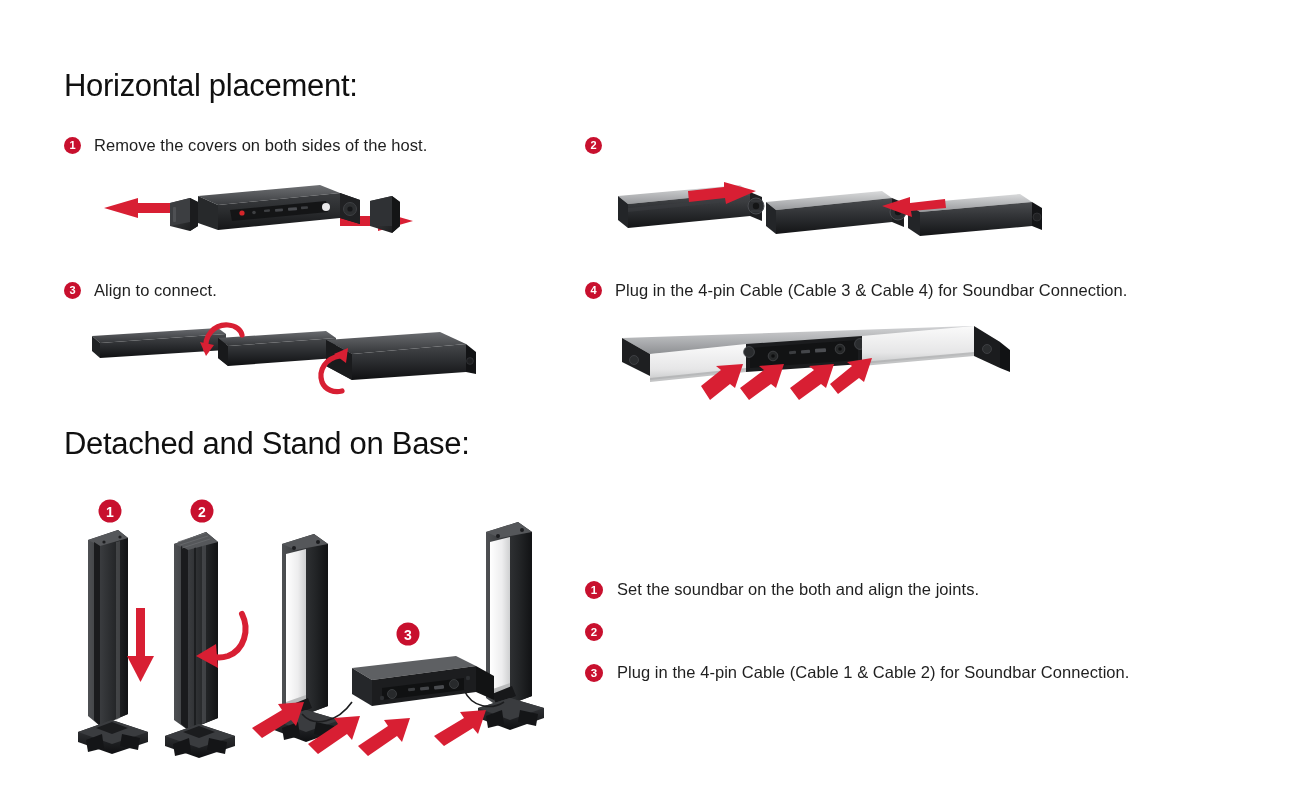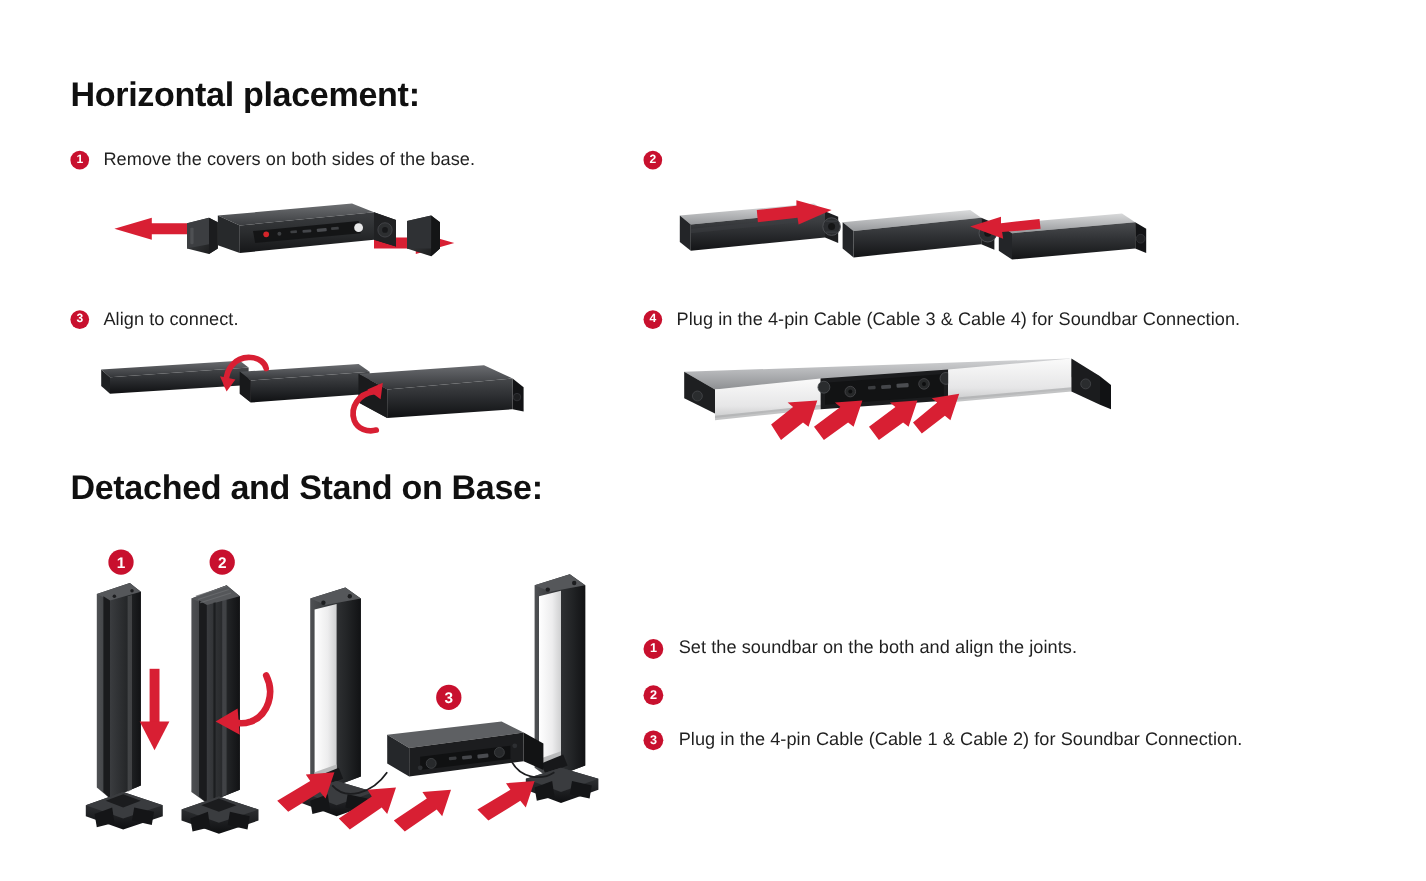--- a/index.html
+++ b/index.html
@@ -15,21 +15,21 @@
     font-family: "Liberation Sans", sans-serif;
     color: #1b1b1b;
     -webkit-font-smoothing: antialiased;
   }
   .page { position: absolute; inset: 0; }
 
   
   .section-heading {
     position: absolute;
     font-size: 31px;
-    font-weight: 700;
+    font-weight: 400;
     letter-spacing: -0.3px;
     color: #101010;
     white-space: nowrap;
   }
   #heading-horizontal { left: 64px; top: 68px; }
   #heading-detached  { left: 64px; top: 426px; }
 
   
   .step-line {
     position: absolute;
@@ -82,21 +82,21 @@
 </style>
 </head>
 <body>
 
 <div class="page">
 
   <div class="section-heading" id="heading-horizontal">Horizontal placement:</div>
 
   <div class="step-line" id="step-h1">
     <div class="step-badge">1</div>
-    <div class="step-text">Remove the covers on both sides of the base.</div>
+    <div class="step-text">Remove the covers on both sides of the host.</div>
   </div>
 
   <div class="step-line" id="step-h2">
     <div class="step-badge">2</div>
   </div>
 
   <div class="step-line" id="step-h3">
     <div class="step-badge">3</div>
     <div class="step-text">Align to connect.</div>
   </div>

